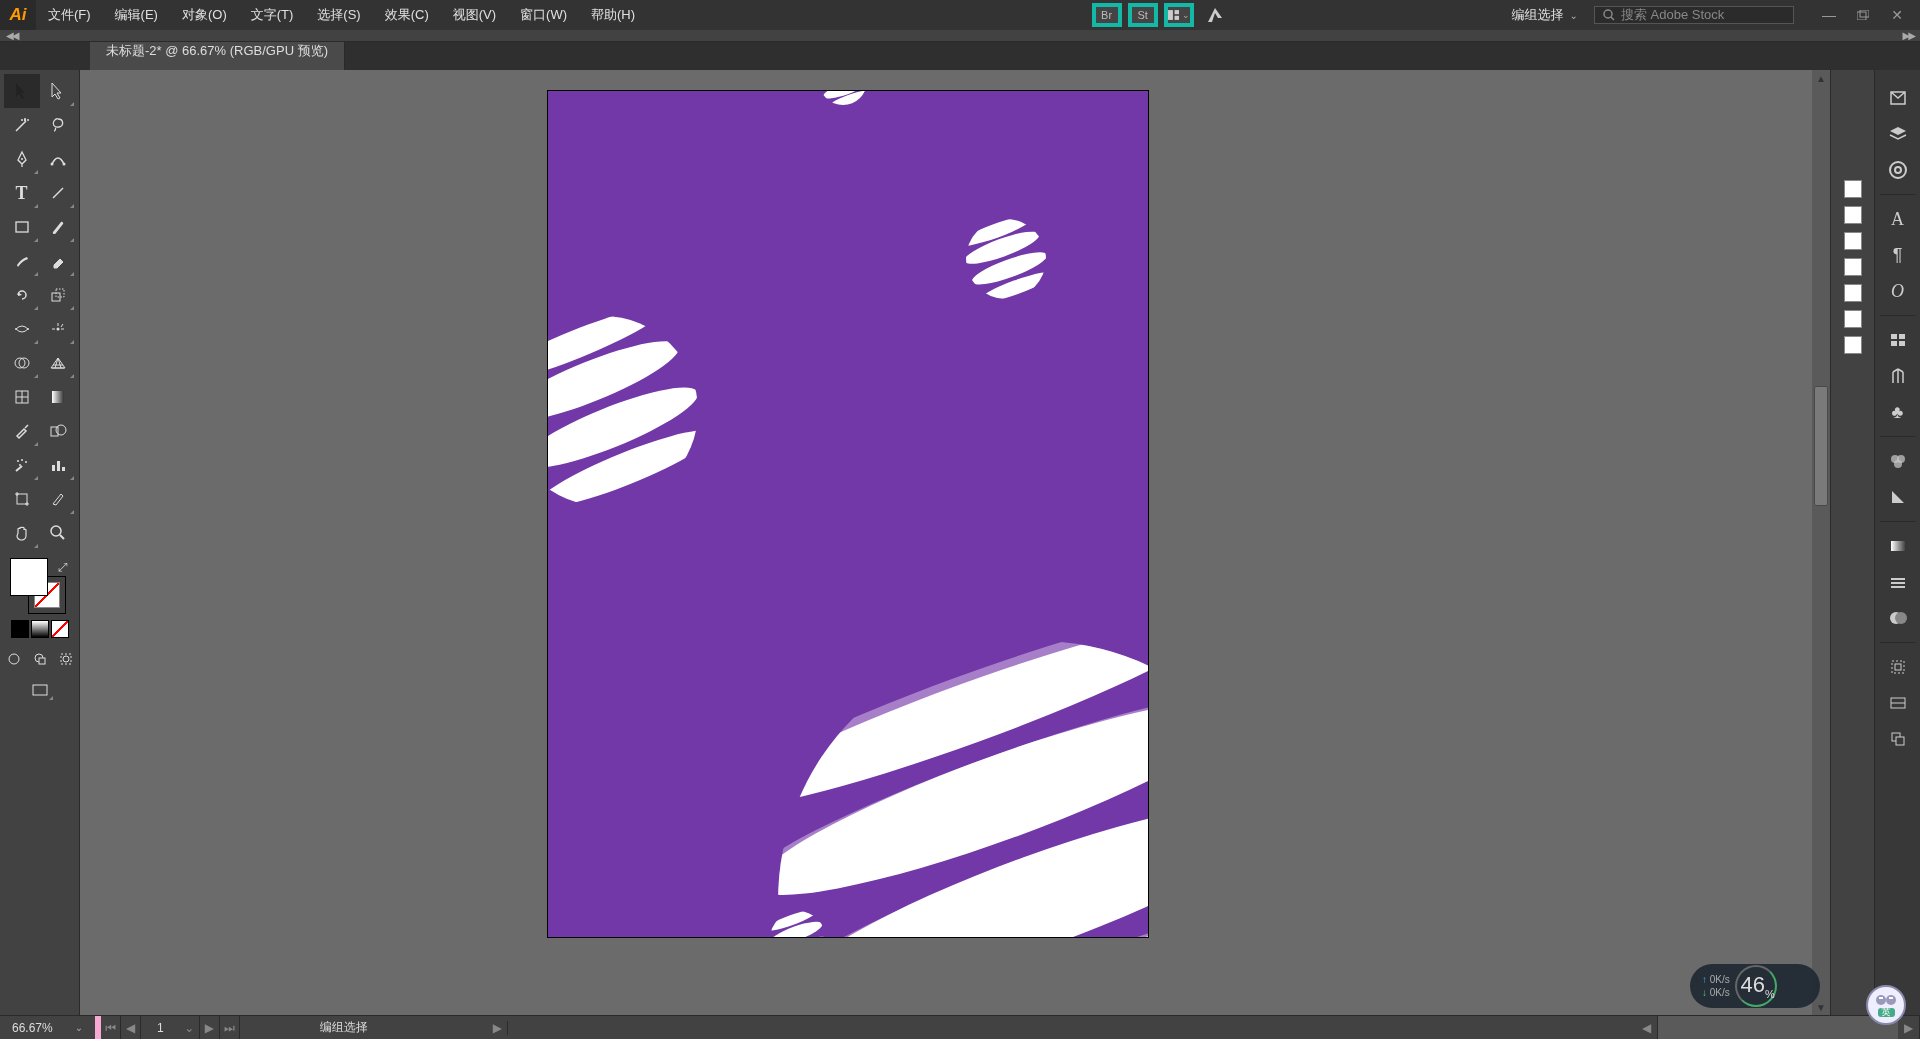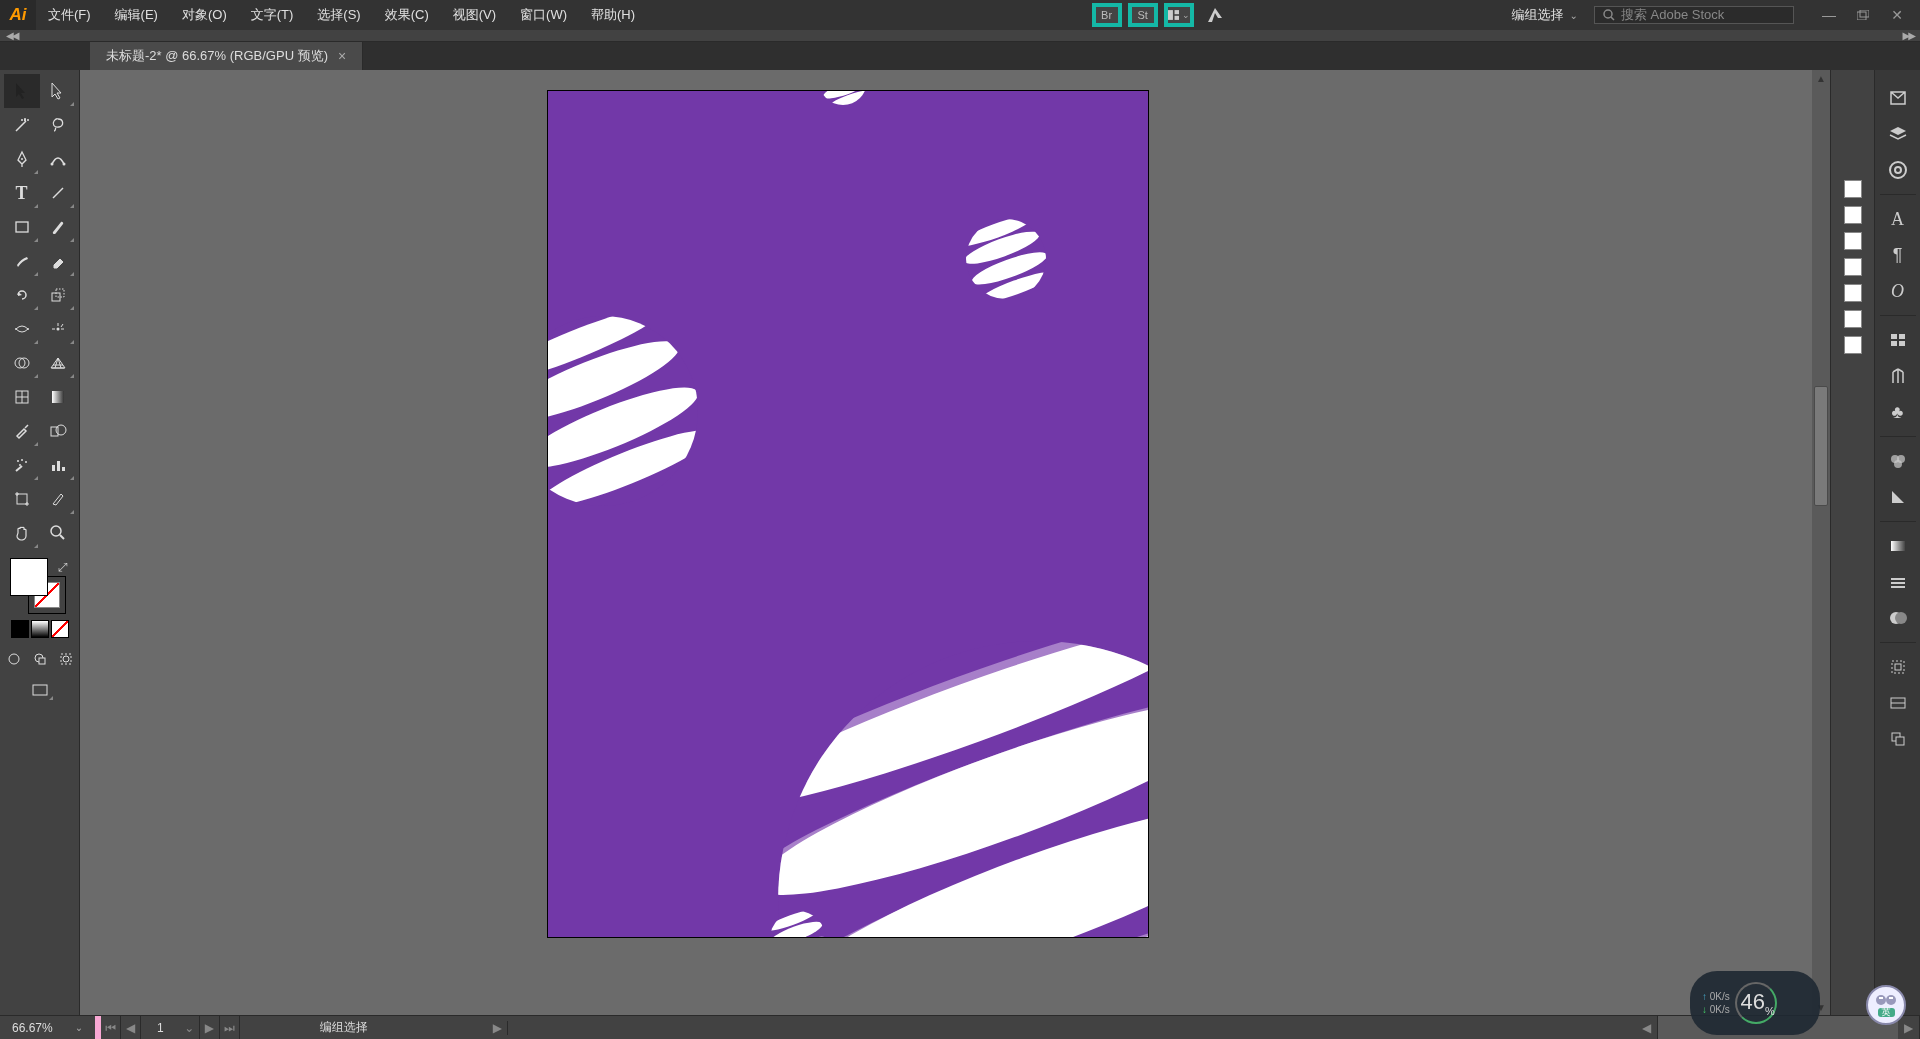--- a/index.html
+++ b/index.html
@@ -18,21 +18,21 @@
 .win-controls { display: flex; gap: 0; margin-left: 12px; }
 .win-btn { width: 34px; height: 24px; display: flex; align-items: center; justify-content: center; color: #999; cursor: pointer; font-size: 14px; }
 
 
 .optionsbar { height: 12px; background: #424242; border-bottom: 1px solid #2a2a2a; display: flex; align-items: center; }
 .optionsbar .collapse-arrows { margin-left: 6px; color: #aaa; font-size: 10px; letter-spacing: -2px; }
 .optionsbar-right { margin-left: auto; display:flex; align-items:center; padding-right:6px; color:#aaa; font-size:10px; letter-spacing:-2px;}
 
 
 .tabbar { height: 28px; background: #2f2f2f; display: flex; align-items: stretch; padding-left: 90px; }
-.tab { background: #4a4a4a; padding: 0 16px; display: flex; align-items: center; gap: 10px; color: #ddd; border-right: 1px solid #2a2a2a; }
+.tab { background: #4a4a4a; padding: 0 16px; display: flex; align-items: center; gap: 10px; color: #ddd; border-right: 1px solid #2a2a2a; flex-direction: column; }
 .tab .close { color: #aaa; cursor: pointer; font-size: 14px; }
 
 
 .main { display: flex; height: calc(100% - 30px - 12px - 28px - 24px); }
 .toolbox { width: 80px; background: #424242; border-right: 1px solid #2a2a2a; display: flex; flex-direction: column; align-items: center; padding-top: 4px; gap: 0; }
 .tool-row { display: flex; }
 .tool-btn { width: 36px; height: 34px; display: flex; align-items: center; justify-content: center; color: #ddd; cursor: pointer; position: relative; }
 .tool-btn.active { background: #2a2a2a; }
 .tool-btn .corner { position: absolute; bottom: 2px; right: 2px; width: 0; height: 0; border-left: 4px solid transparent; border-bottom: 4px solid #888; }
 
@@ -63,21 +63,21 @@
 
 .statusbar { height: 24px; background: #424242; border-top: 1px solid #2a2a2a; display: flex; align-items: center; color: #ddd; font-size: 12px; }
 .statusbar .zoom { padding: 0 12px; border-right: 6px solid #f9a8d4; display:flex; align-items:center; gap:22px; height:100%; }
 .statusbar .nav { display: flex; align-items: center; gap: 0; height:100%; }
 .statusbar .nav-btn { width: 20px; height: 100%; display: flex; align-items: center; justify-content: center; color: #888; cursor: pointer; border-right:1px solid #2a2a2a;}
 .statusbar .artboard-num { padding: 0 16px; }
 .statusbar .info { margin-left: 80px; }
 .statusbar .h-scroll-controls { margin-left: 120px; display:flex; }
 
 
-.net-widget { position: fixed; right: 100px; bottom: 4px; width: 130px; height: 64px; background: rgba(30,40,50,0.9); border-radius: 27px; display: flex; align-items: center; padding: 0 12px; color: #aaa; font-size: 10px; }
+.net-widget { position: fixed; right: 100px; bottom: 31px; width: 130px; height: 44px; background: rgba(30,40,50,0.9); border-radius: 27px; display: flex; align-items: center; padding: 0 12px; color: #aaa; font-size: 10px; }
 .net-widget .speeds { display:flex; flex-direction:column; gap:2px; }
 .net-widget .big { font-size: 22px; color: #ddd; margin-left: auto; position:relative; }
 .net-widget .big sub { font-size: 11px; position:relative; bottom:0; }
 .net-widget .ring { width:42px; height:42px; border:2px solid #4a6; border-radius:50%; display:flex; align-items:center; justify-content:center; margin-left:5px; border-top-color:#666; border-left-color:#666;}
 .ime-badge { position:fixed; right:14px; bottom:14px; width:40px; height:40px; background:#eef; border-radius:50%; display:flex; align-items:center; justify-content:center; font-size:10px; color:#336; border:2px solid #88a; flex-direction:column; line-height:1;}
 .ime-badge .sub { font-size:9px; background:#4a8; color:#fff; padding:0 4px; border-radius:3px; margin-top:1px;}
 
 svg { display: block; }
 </style>
 </head>

